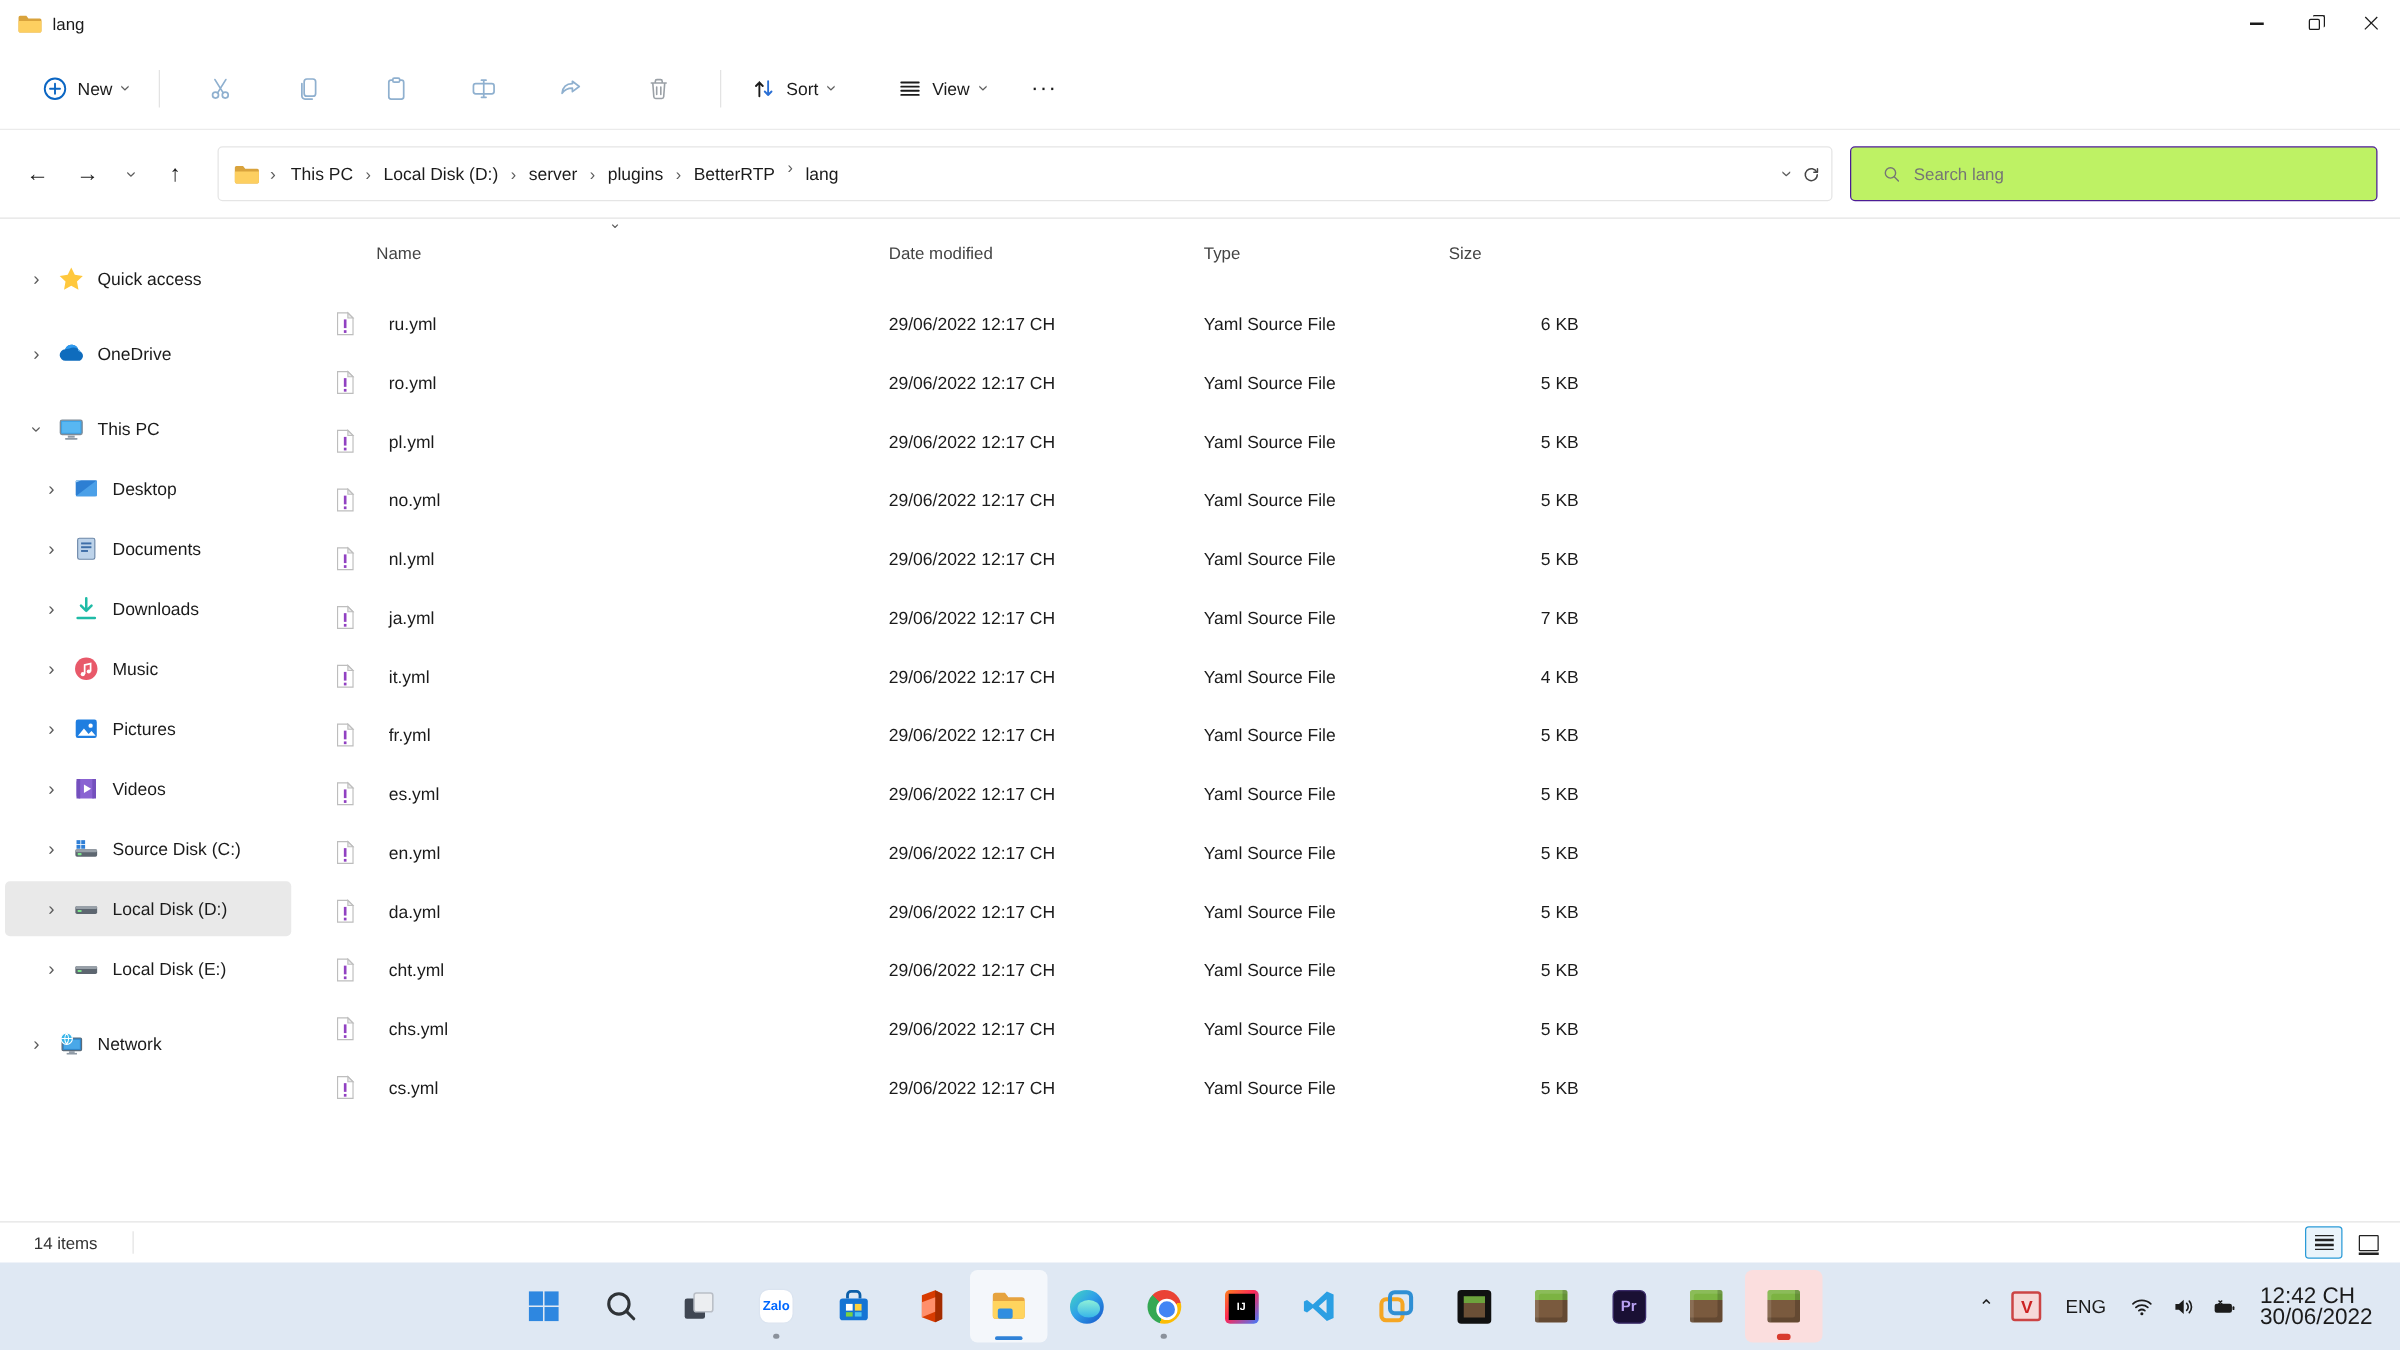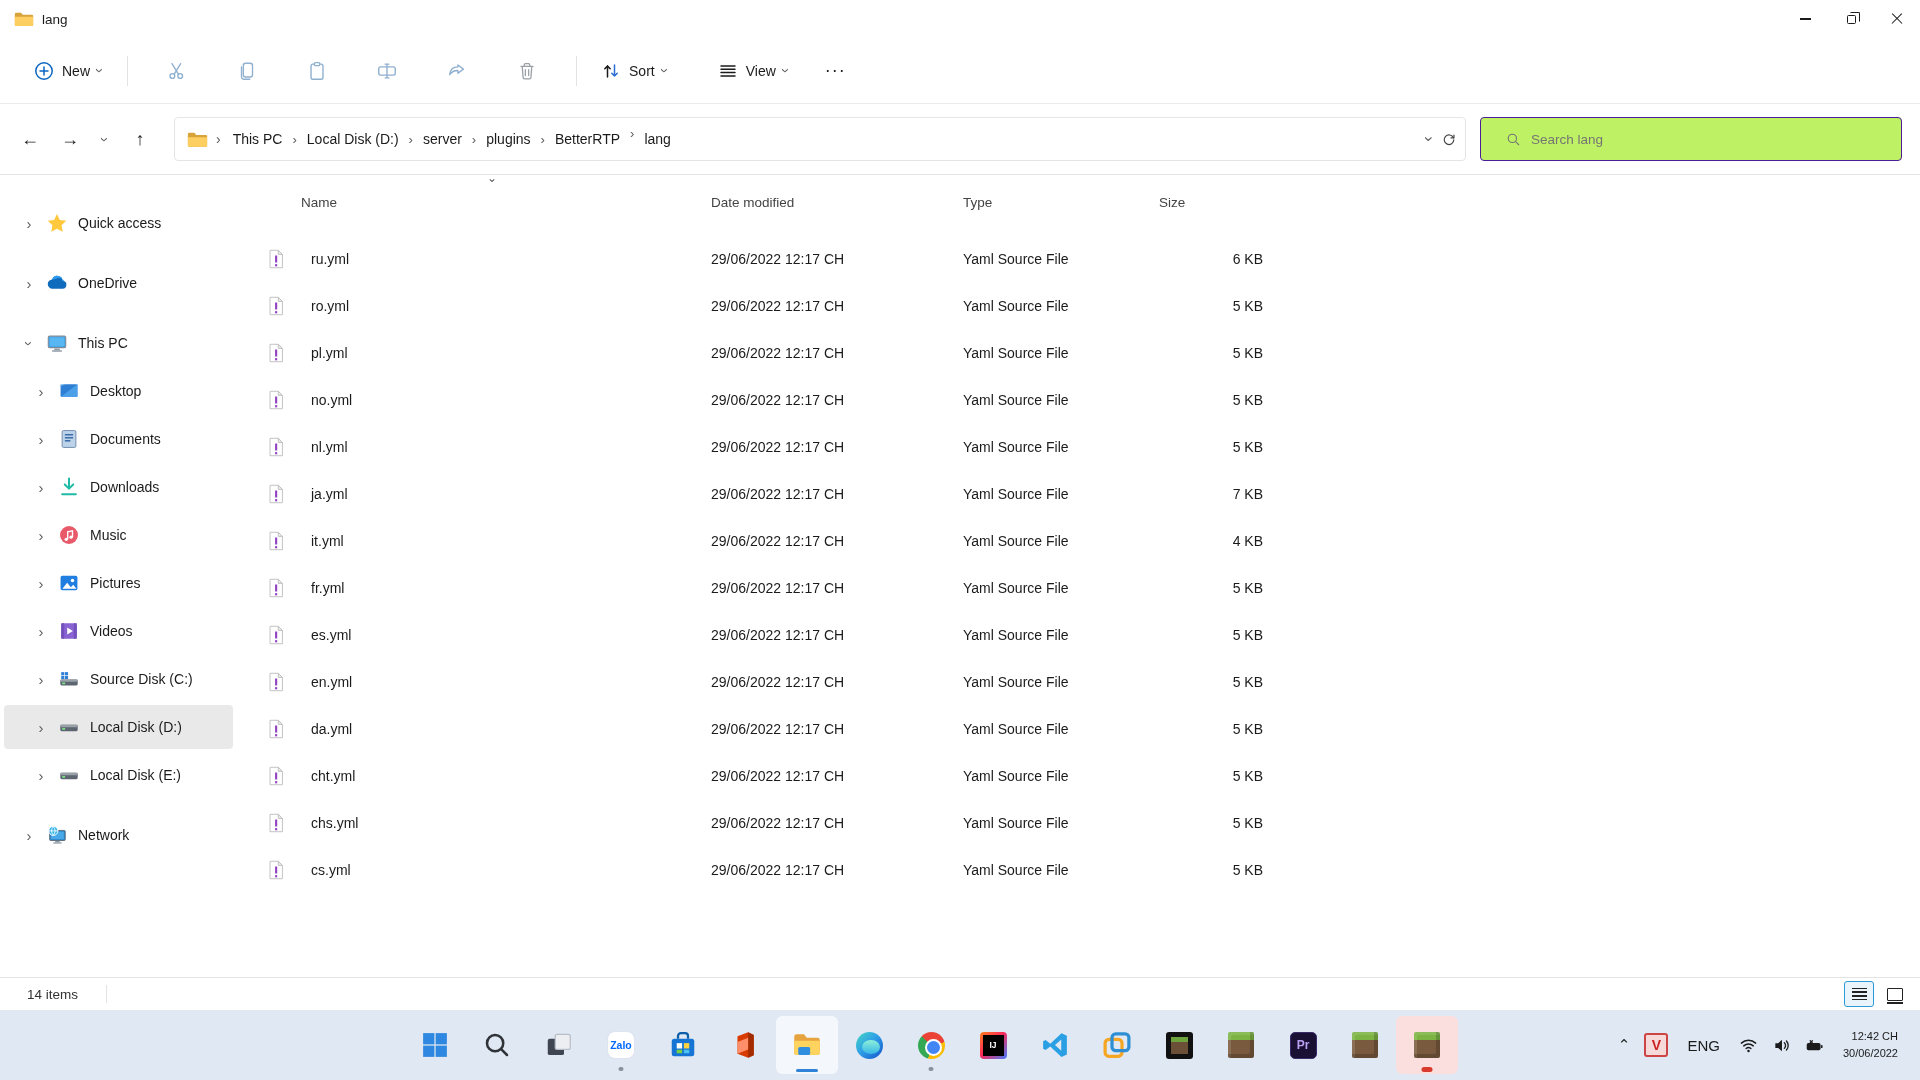--- a/index.html
+++ b/index.html
@@ -94,21 +94,21 @@
   .tb-item.active::after { content:""; position:absolute; bottom:2px; left:50%; transform:translateX(-50%); width:22px; height:3.5px; border-radius:2px; background:#2f82d8; }
   .tb-item.highlight { background:#fbdede; }
   .tb-item .rundot { position:absolute; bottom:3px; left:50%; transform:translateX(-50%); width:5px; height:4px; border-radius:2px; background:#8a919b; }
   .tb-item .badgedot { position:absolute; bottom:2px; left:50%; transform:translateX(-50%); width:11px; height:5px; border-radius:3px; background:#d83b2e; }
   .tray { position:absolute; right:0; top:0; height:70px; display:flex; align-items:center; padding-right:12px; }
   .tray-btn { height:44px; display:flex; align-items:center; justify-content:center; padding:0 7px; border-radius:4px; }
   .tray .chev-up { font-size:15px; color:#1b1b1b; }
   .unikey { width:24px; height:24px; border:2px solid #c44; background:#f6d9d9; color:#c22; font-weight:bold; font-size:14px; display:flex; align-items:center; justify-content:center; border-radius:3px; }
   .eng { font-size:15px; padding:0 12px; }
   .tray svg { width:19px; height:19px; }
-  .clock { text-align:right; font-size:11px; line-height:17px; padding:0 10px 0 12px; }
+  .clock { font-size:18px; line-height:17px; padding:0 10px 0 12px; }
 
   
   .zalo { width:28px; height:28px; background:#fff; border-radius:8px; display:flex; align-items:center; justify-content:center; color:#0068ff; font-size:10.5px; font-weight:bold; border:1px solid #dbe4f0; }
   .chrome-ic { width:27px; height:27px; border-radius:50%; background:conic-gradient(from -45deg,#ea4335 0 120deg,#fbbc05 120deg 240deg,#34a853 240deg 360deg); position:relative; }
   .chrome-ic::after { content:""; position:absolute; left:7px; top:7px; width:13px; height:13px; border-radius:50%; background:#4285f4; border:2.5px solid #fff; }
   .edge-ic { width:27px; height:27px; border-radius:50%; background:linear-gradient(135deg,#45d8c0 0%,#2fa1e8 45%,#1653c9 100%); position:relative; overflow:hidden; }
   .edge-ic::after { content:""; position:absolute; left:6px; top:8px; width:18px; height:14px; border-radius:50%; background:linear-gradient(180deg,#8ef0d9,#37b6e8); }
   .ij-ic { width:27px; height:27px; border-radius:4px; background:linear-gradient(135deg,#fc801d,#fe2857 45%,#3f7cff); display:flex; align-items:center; justify-content:center; }
   .ij-ic b { width:21px; height:21px; background:#000; color:#fff; font-size:8.5px; display:flex; align-items:center; justify-content:center; font-weight:bold; }
   .pr-ic { width:27px; height:27px; border-radius:5px; background:#1a1034; color:#b9a1f2; font-weight:bold; font-size:12px; display:flex; align-items:center; justify-content:center; border:1px solid #3b2b6b; }

